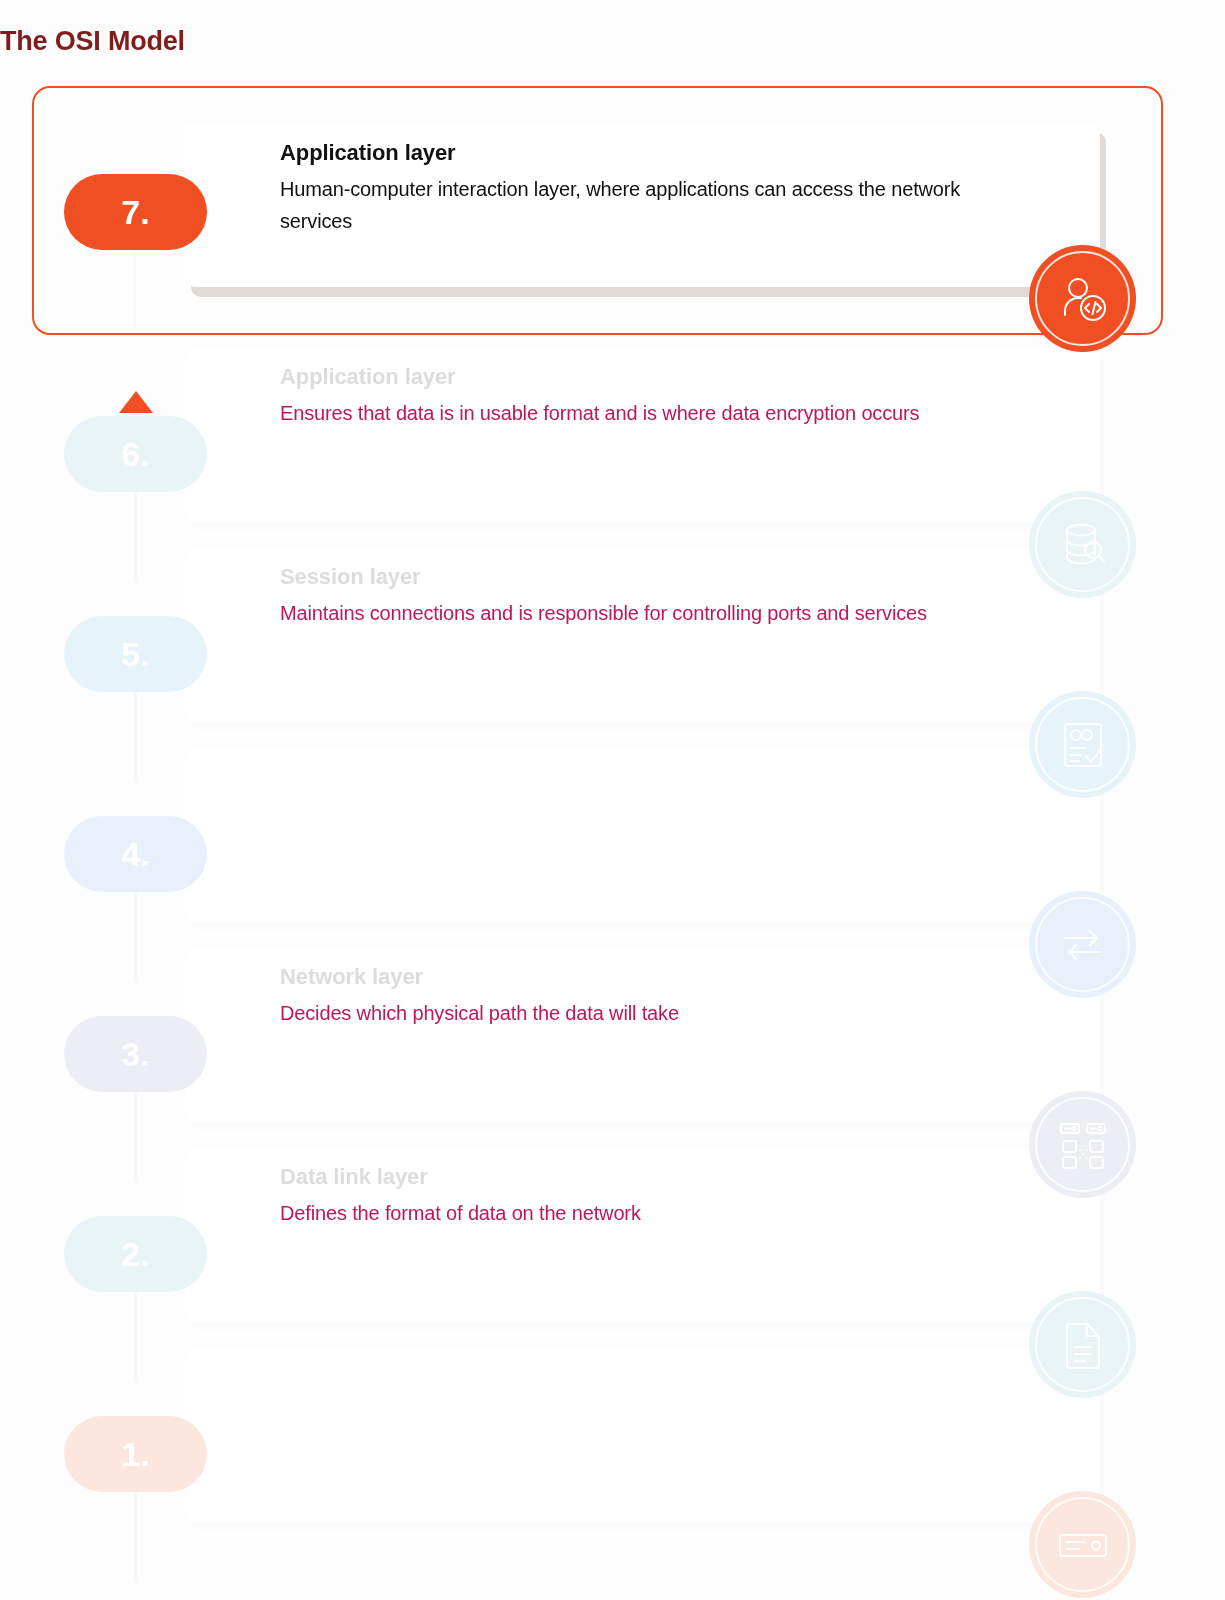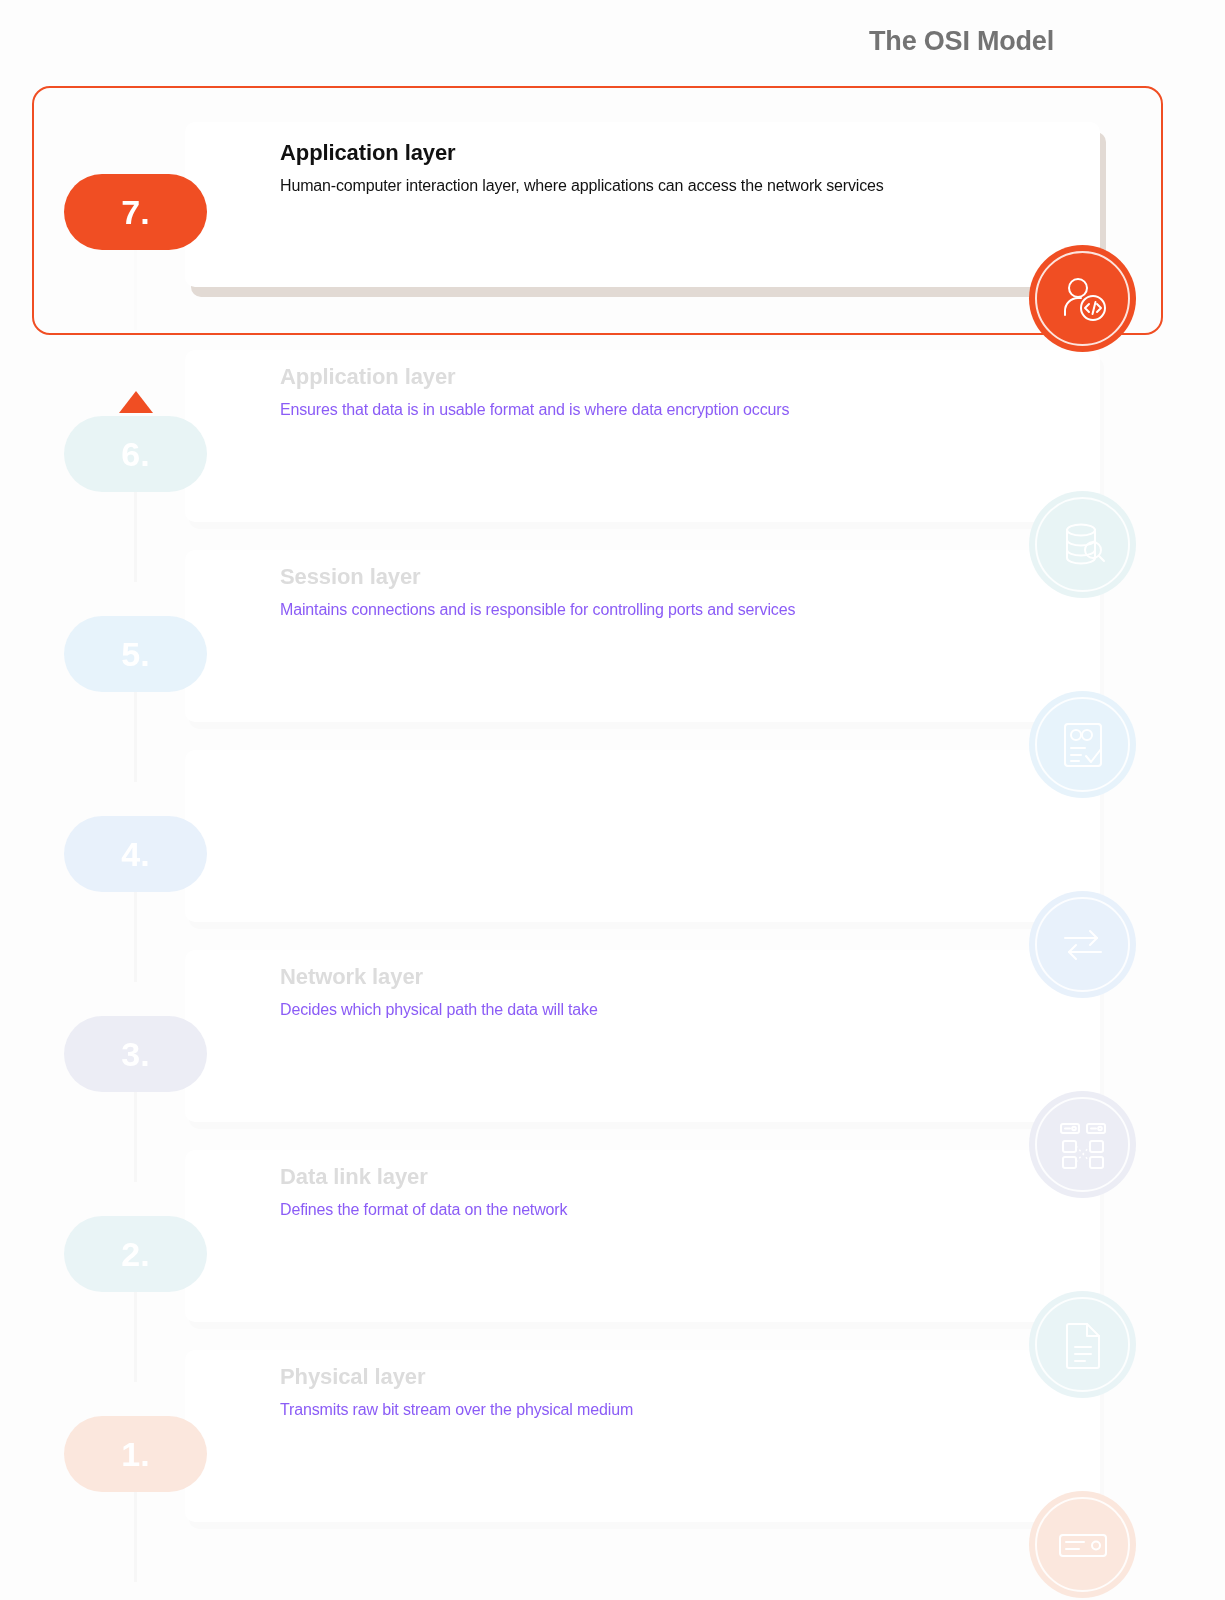--- a/index.html
+++ b/index.html
@@ -12,25 +12,25 @@
     position: relative;
     overflow: hidden;
   }
 
   
   .page-title {
     position: absolute;
     top: 26px;
     left: 0;
     width: 1054px;
-    text-align: right;
+    text-align: left;
     font-size: 27px;
     font-weight: bold;
     letter-spacing: -0.2px;
-    color: #737373;
+    color: #7f1d1d;
   }
 
   
   .stack {
     position: absolute;
     top: 86px;
     left: 0;
     width: 1225px;
   }
 
@@ -122,28 +122,28 @@
   .layer.active .text-block { top: 54px; }
   .layer .text-block.dim    { top: 28px; }
 
   .layer-name {
     font-size: 22px;
     font-weight: bold;
     letter-spacing: -0.1px;
     margin-bottom: 7px;
   }
   .layer-desc {
-    font-size: 16px;
+    font-size: 20px;
     line-height: 1.6;
     letter-spacing: -0.15px;
   }
   .layer.active .layer-name { color: #111111; }
   .layer.active .layer-desc { color: #111111; }
   .layer .layer-name.dim { color: #dcdcdc; }
-  .layer .layer-desc.dim { color: #8b5cf6; }
+  .layer .layer-desc.dim { color: #be185d; }
 
   
   .icon-circle {
     position: absolute;
     left: 1029px;
     width: 107px;
     height: 107px;
     border-radius: 50%;
     display: flex;
     align-items: center;
@@ -349,24 +349,20 @@
     <div class="layer">
 
     <div class="card dim"></div>
 
     <div class="connector dim"></div>
 
     <div class="badge dim" style="background:#fbe7dd;">
       <span>1.</span>
     </div>
 
-    <div class="text-block dim">
-      <div class="layer-name dim">Physical layer</div>
-      <div class="layer-desc dim">Transmits raw bit stream over the physical medium</div>
-    </div>
 
     <div class="icon-circle dim" style="background:#fbe7dd;">
       <div class="ring"></div>
       <svg width="56" height="56" viewBox="0 0 56 56">
         <rect x="5" y="18" width="46" height="21" rx="3" fill="none" stroke="#ffffff" stroke-width="2" stroke-linecap="round" stroke-linejoin="round"></rect>
         <path d="M11 25 h18 M11 32 h13" fill="none" stroke="#ffffff" stroke-width="2" stroke-linecap="round" stroke-linejoin="round"></path>
         <circle cx="41" cy="28.5" r="4" fill="none" stroke="#ffffff" stroke-width="2" stroke-linecap="round" stroke-linejoin="round"></circle>
       </svg>
     </div>
   </div>

